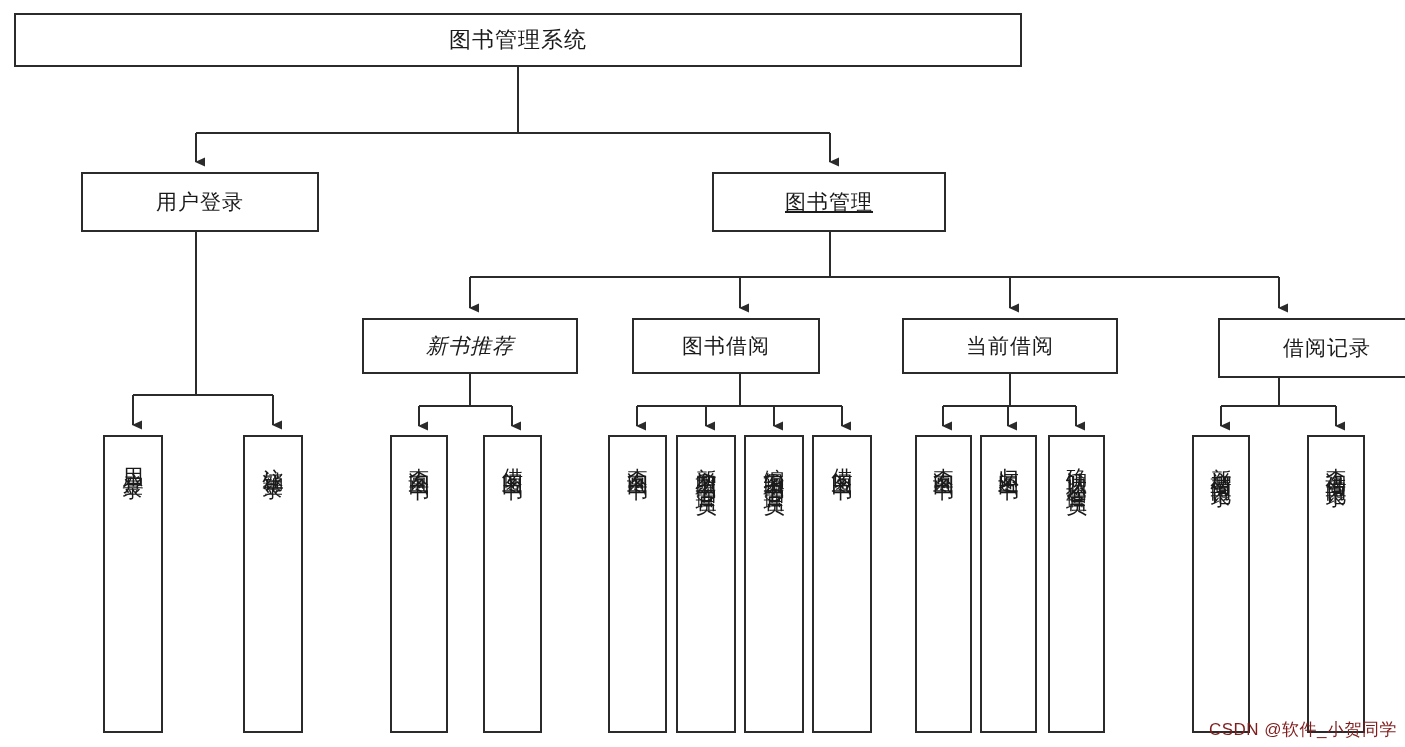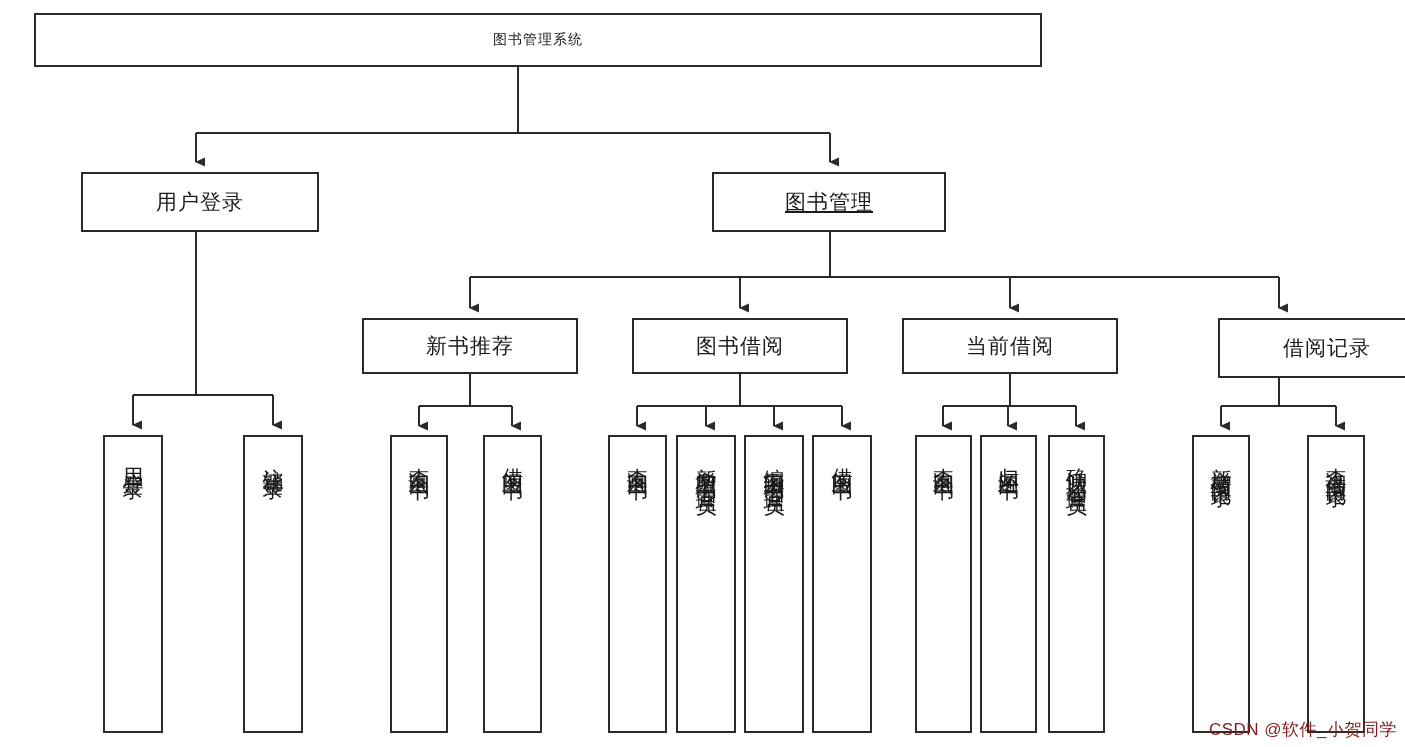--- a/index.html
+++ b/index.html
@@ -46,22 +46,21 @@
     justify-content: center;
   }
   .node.vert .vtext {
     writing-mode: vertical-rl;
     text-orientation: upright;
     line-height: 1.05;
     letter-spacing: 4px;
     white-space: nowrap;
   }
   .node.root {
-    font-size: 14px;
-    margin-left: 20px;
+    font-size: 22px;
   }
   .watermark {
     position: absolute;
     right: 8px;
     bottom: 6px;
     font-size: 17px;
     color: #7f1d1d;
     letter-spacing: 0.5px;
     white-space: nowrap;
   }
@@ -125,24 +124,24 @@
     <span>图书管理系统</span>
   </div>
 
   <div class="node horiz" style="left:81px; top:172px; width:238px; height:60px;">
     <span>用户登录</span>
   </div>
   <div class="node horiz" style="left:712px; top:172px; width:234px; height:60px;text-decoration:underline;">
     <span>图书管理</span>
   </div>
 
-  <div class="node horiz" style="left:362px; top:318px; width:216px; height:56px;">
+  <div class="node horiz" style="left:362px; top:318px; width:216px; height:56px;font-style:italic;">
     <span>新书推荐</span>
   </div>
-  <div class="node horiz" style="left:632px; top:318px; width:216px; height:56px;">
+  <div class="node horiz" style="left:632px; top:318px; width:188px; height:56px;">
     <span>图书借阅</span>
   </div>
   <div class="node horiz" style="left:902px; top:318px; width:216px; height:56px;">
     <span>当前借阅</span>
   </div>
   <div class="node horiz" style="left:1170px; top:318px; width:218px; height:60px;margin-left:48px;">
     <span>借阅记录</span>
   </div>
 
   <div class="node vert" style="left:103px; top:435px; width:60px; height:298px;">

